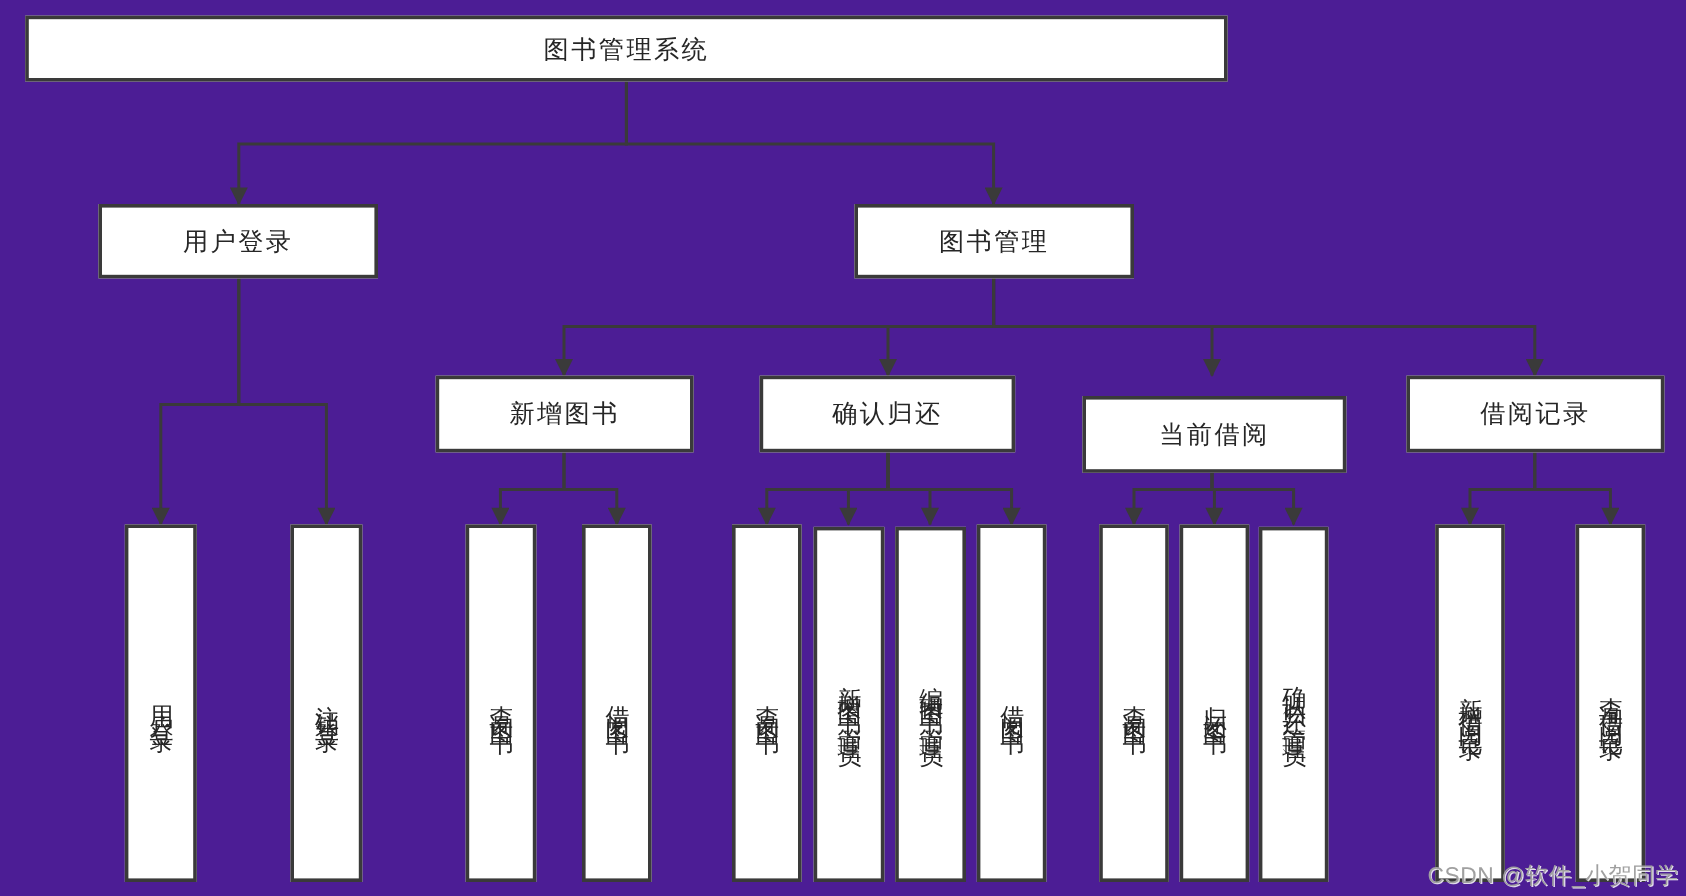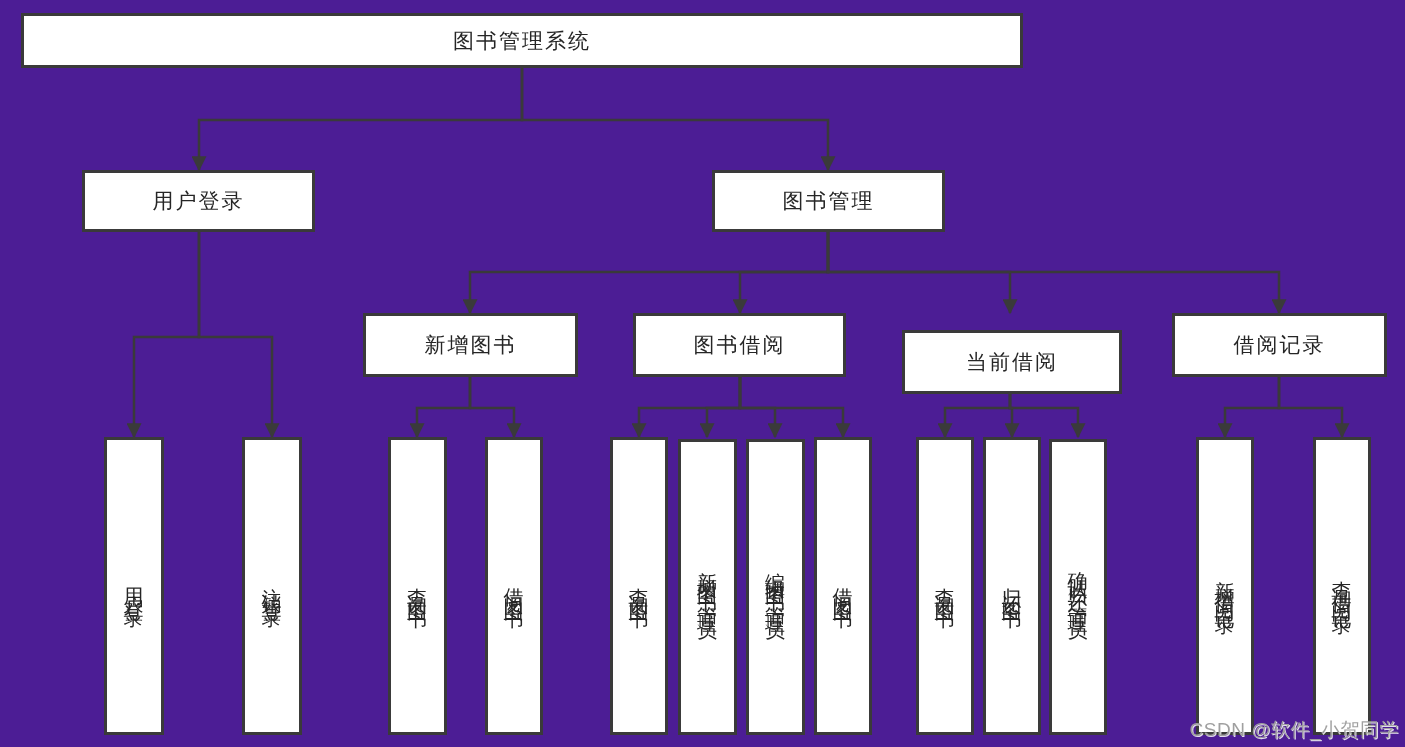--- a/index.html
+++ b/index.html
@@ -91,21 +91,21 @@
       <path d="M1279,377 V408 H1342 V437" marker-end="url(#arrow)"></path>
     </g>
   </svg>
 
   <div class="node hbox" style="left:21px; top:13px; width:1002px; height:55px;">图书管理系统</div>
 
   <div class="node hbox" style="left:82px; top:170px; width:233px; height:62px;">用户登录</div>
   <div class="node hbox" style="left:712px; top:170px; width:233px; height:62px;">图书管理</div>
 
   <div class="node hbox" style="left:363px; top:313px; width:215px; height:64px;">新增图书</div>
-  <div class="node hbox" style="left:633px; top:313px; width:213px; height:64px;">图书借阅</div>
+  <div class="node hbox" style="left:633px; top:313px; width:213px; height:64px;">确认归还</div>
   <div class="node hbox" style="left:902px; top:330px; width:220px; height:64px;">当前借阅</div>
   <div class="node hbox" style="left:1172px; top:313px; width:215px; height:64px;">借阅记录</div>
 
   <div class="node vbox" style="left:104px; top:437px; width:60px; height:298px;">用户登录</div>
   <div class="node vbox" style="left:242px; top:437px; width:60px; height:298px;">注销登录</div>
 
   <div class="node vbox" style="left:388px; top:437px; width:59px; height:298px;">查询图书</div>
   <div class="node vbox" style="left:485px; top:437px; width:58px; height:298px;">借阅图书</div>
 
   <div class="node vbox" style="left:610px; top:437px; width:58px; height:298px;">查询图书</div>

